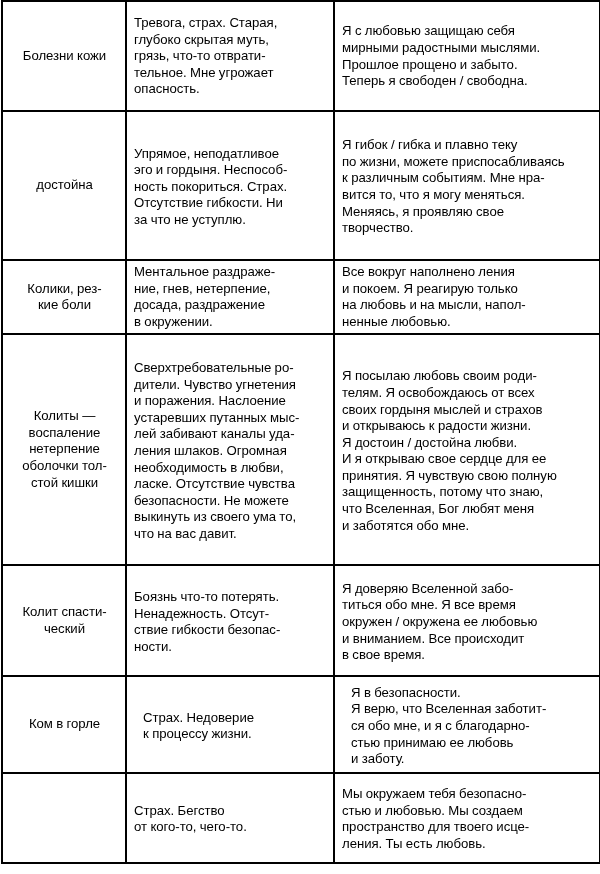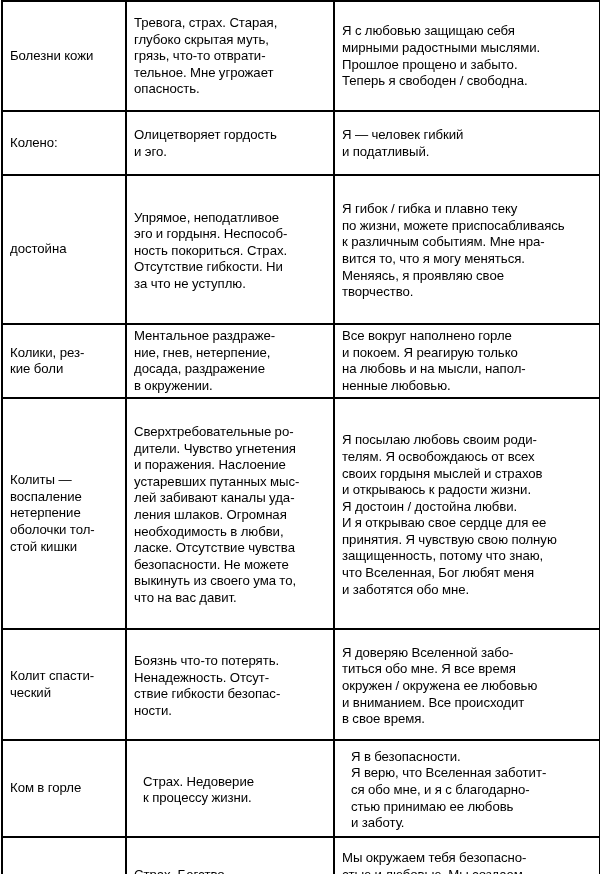--- a/index.html
+++ b/index.html
@@ -42,20 +42,21 @@
     padding: 3px 6px 3px 7px;
     font-size: 13.2px;
     line-height: 1.255;
     letter-spacing: -0.05px;
     word-spacing: -0.2px;
     hyphens: manual;
   }
 
   td.cell-name {
     vertical-align: middle;
+    text-align: center;
   }
   td.cell-cause,
   td.cell-affirm {
     vertical-align: top;
     padding-top: 5px;
   }
 
   
   tr.r0 td { height: 101px; }
   tr.r1 td { height: 54px; }
@@ -106,33 +107,20 @@
 опасность.</span>
           </td>
         <td class="cell-affirm">
             <span class="linebox">Я с любовью защищаю себя
 мирными радостными мыслями.
 Прошлое прощено и забыто.
 Теперь я свободен / свободна.</span>
           </td>
       </tr>
 
-      <tr class="r1">
-        <td class="cell-name">
-            <span class="linebox">Колено:</span>
-          </td>
-        <td class="cell-cause">
-            <span class="linebox">Олицетворяет гордость
-и эго.</span>
-          </td>
-        <td class="cell-affirm">
-            <span class="linebox">Я — человек гибкий
-и податливый.</span>
-          </td>
-      </tr>
 
       <tr class="r2">
         <td class="cell-name">
             <span class="linebox">достойна</span>
           </td>
         <td class="cell-cause">
             <span class="linebox">Упрямое, неподатливое
 эго и гордыня. Неспособ-
 ность покориться. Страх.
 Отсутствие гибкости. Ни
@@ -153,21 +141,21 @@
             <span class="linebox">Колики, рез-
 кие боли</span>
           </td>
         <td class="cell-cause">
             <span class="linebox">Ментальное раздраже-
 ние, гнев, нетерпение,
 досада, раздражение
 в окружении.</span>
           </td>
         <td class="cell-affirm">
-            <span class="linebox">Все вокруг наполнено горле
+            <span class="linebox">Все вокруг наполнено ления
 и покоем. Я реагирую только
 на любовь и на мысли, напол-
 ненные любовью.</span>
           </td>
       </tr>
 
       <tr class="r4">
         <td class="cell-name">
             <span class="linebox">Колиты —
 воспаление

